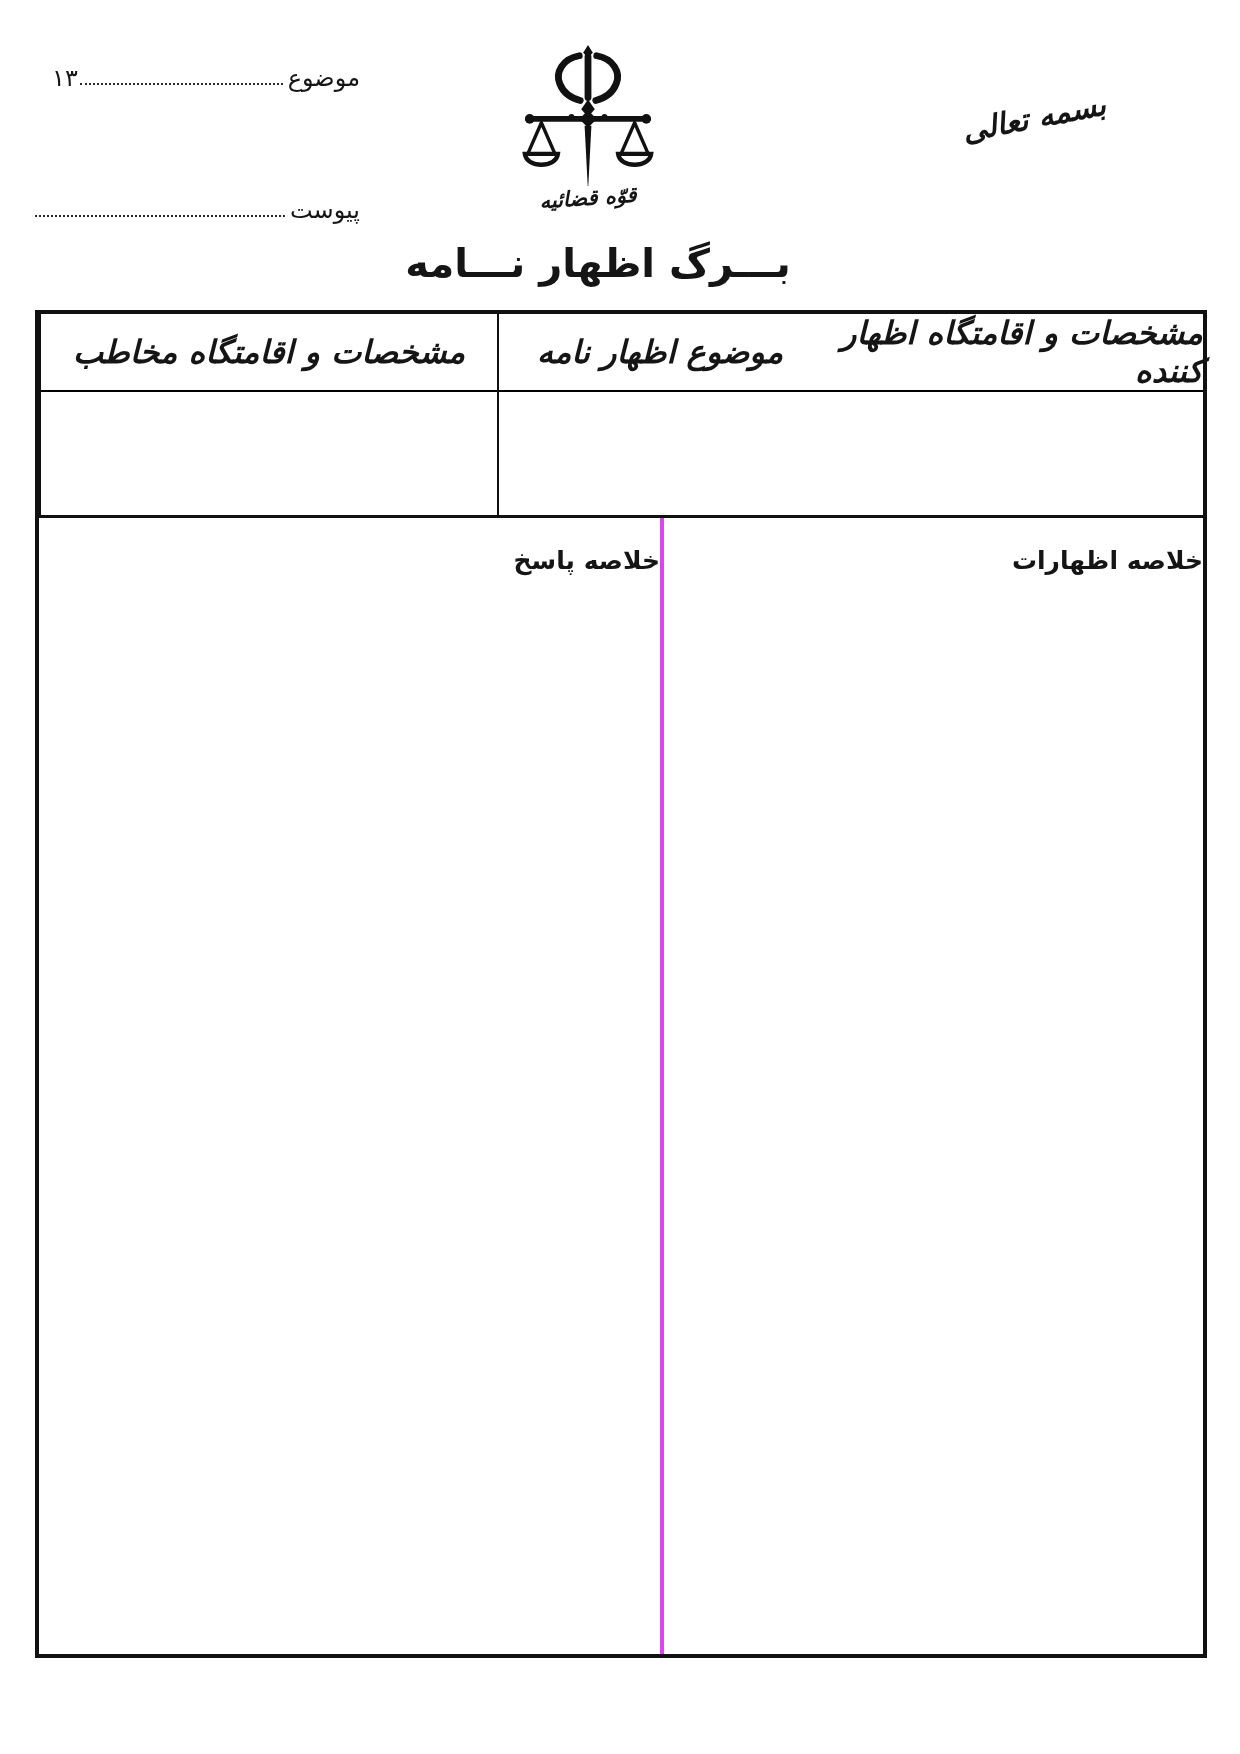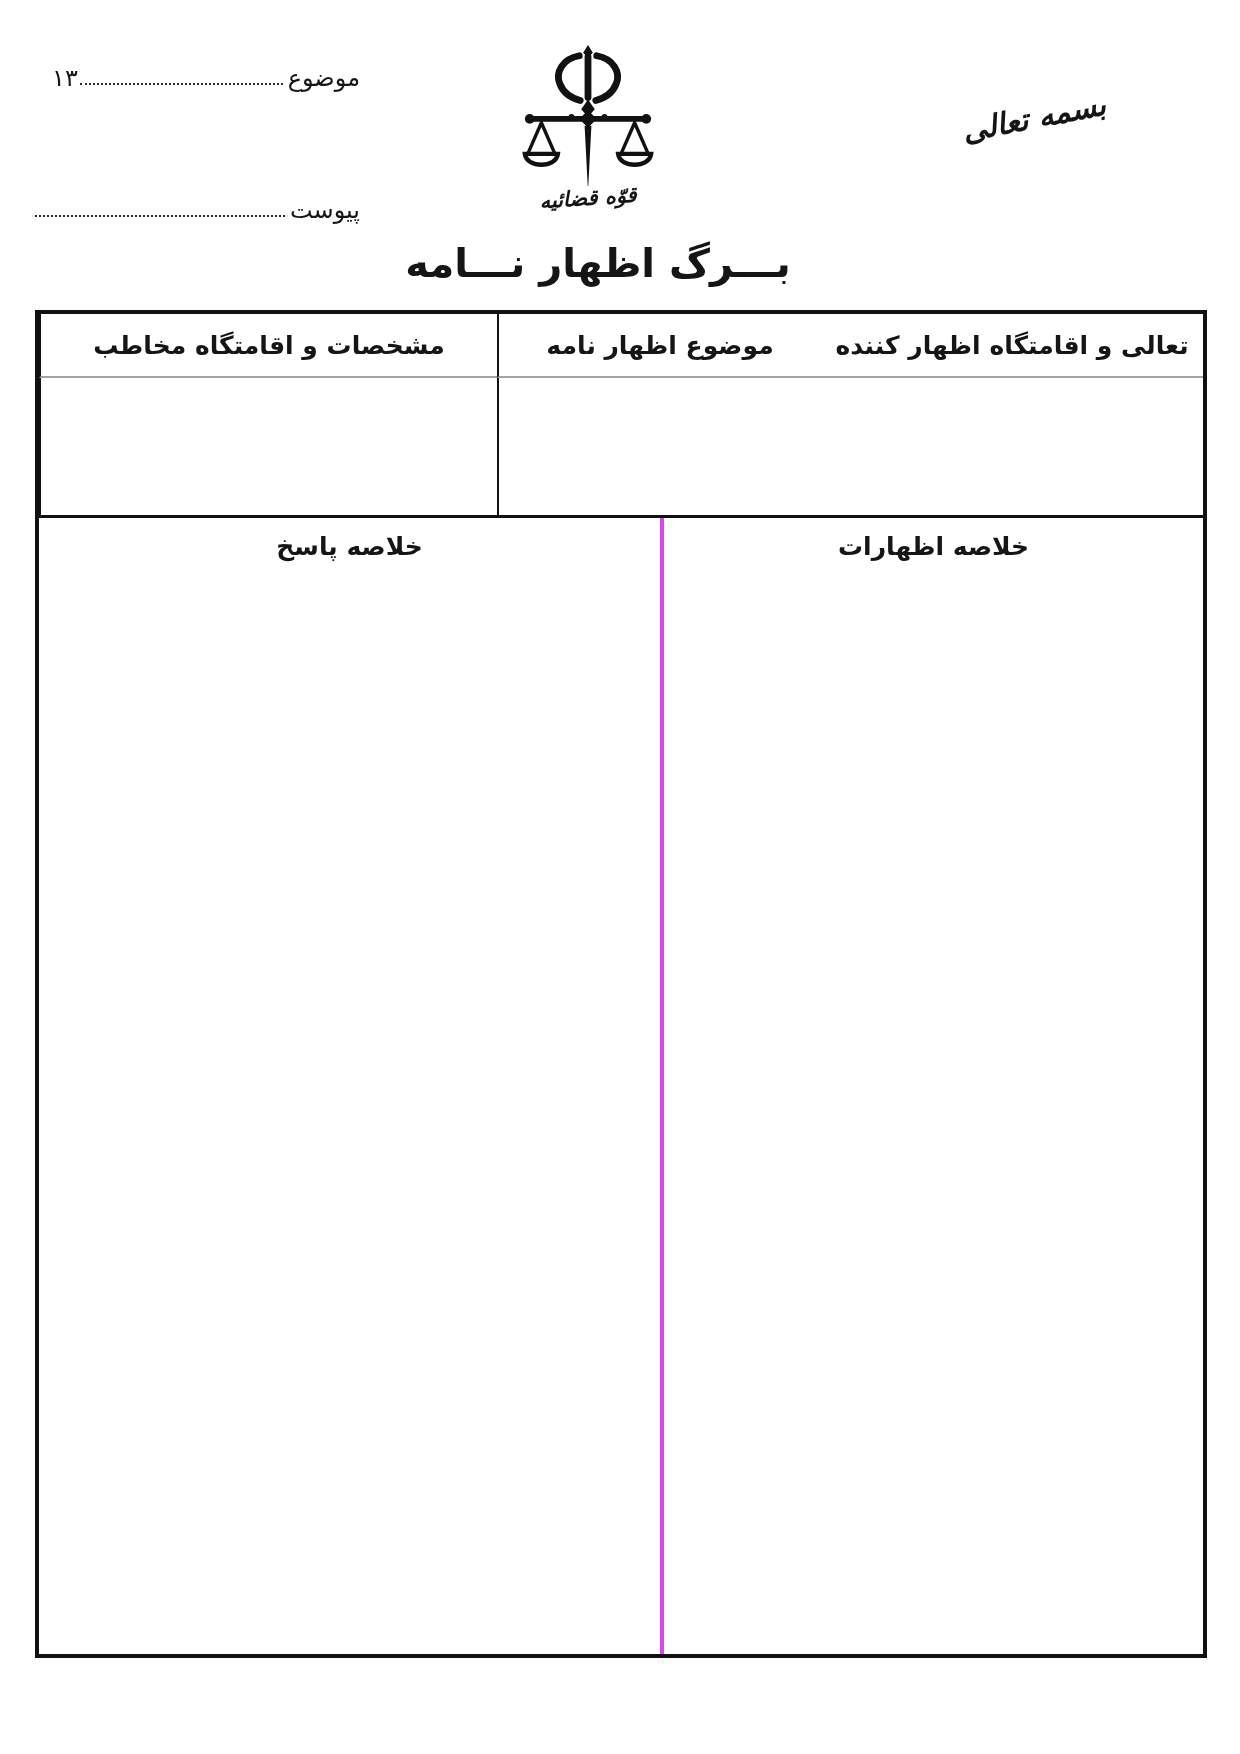--- a/index.html
+++ b/index.html
@@ -67,33 +67,34 @@
   .top-grid {
     display: grid;
     grid-template-columns: 382px 324px 1fr;
     direction: rtl;
   }
   .top-grid.header-row { height: 64px; }
   .top-grid.blank-row  { height: 140px; }
   .cell { box-sizing: border-box; }
   .header-cell {
     display: flex; align-items: center; justify-content: center;
-    font-size: 25px; font-weight: bold;
-    border-bottom: 2px solid #a3a3a3;
+    font-size: 32px; font-weight: bold;
+    border-bottom: 2px solid #000000;
+    font-style: italic;
   }
   .v-div { border-left: 2px solid #111; }          
   .blank-row .cell { border-bottom: 3px solid #111; }
 
   .bottom-grid {
     flex: 1;
     display: grid;
     grid-template-columns: 543px 1fr;
     direction: rtl;
   }
-  .bottom-cell { box-sizing: border-box; padding-top: 14px; text-align: center; }
+  .bottom-cell { box-sizing: border-box; padding-top: 28px; }
   .bottom-cell.statements { border-left: 4px solid #d946ef; }
   .section-label { font-size: 25px; font-weight: bold; }
 </style>
 </head>
 <body>
 
 <div class="page">
 
   <div class="besmeh fa">بسمه تعالی</div>
 
@@ -136,21 +137,21 @@
     <span class="meta-value">۱۳</span>
   </div>
   <div class="meta-row row-attach fa">
     <span class="meta-label">پیوست</span>
     <span class="dots"></span>
   </div>
 
   <div class="form-table">
 
     <div class="top-grid header-row">
-      <div class="cell header-cell fa">تعالی و اقامتگاه اظهار کننده</div>
+      <div class="cell header-cell fa">مشخصات و اقامتگاه اظهار کننده</div>
       <div class="cell header-cell v-div fa">موضوع اظهار نامه</div>
       <div class="cell header-cell v-div fa">مشخصات و اقامتگاه مخاطب</div>
     </div>
 
     <div class="top-grid blank-row">
       <div class="cell"></div>
       <div class="cell v-div"></div>
       <div class="cell v-div"></div>
     </div>
 

